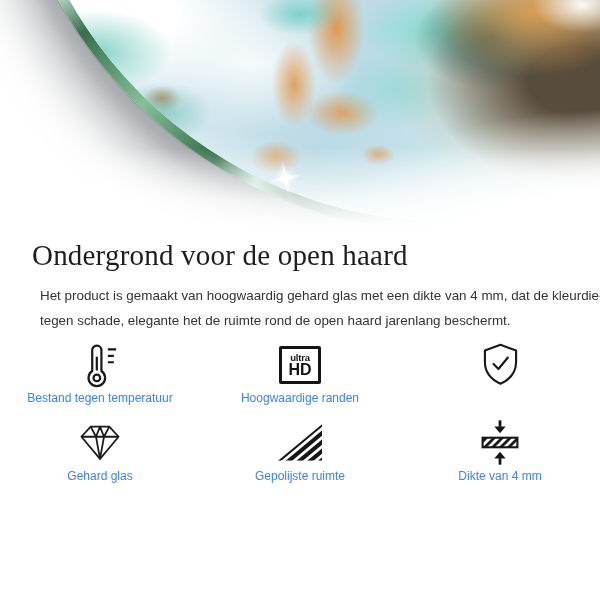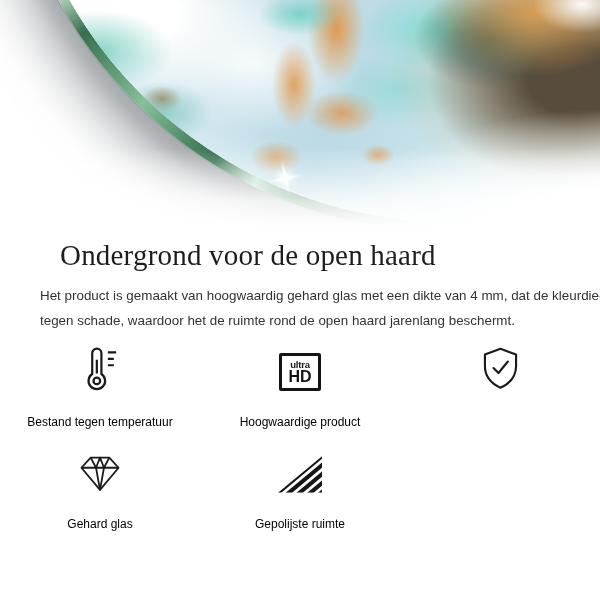--- a/index.html
+++ b/index.html
@@ -56,30 +56,30 @@
     background:radial-gradient(circle at 50% 50%, rgba(255,255,255,0.95) 0 3px, rgba(255,255,255,0.35) 7px, rgba(255,255,255,0) 13px);}
   .sparkle::before{content:"";position:absolute;left:0;right:0;top:16.5px;height:3px;
     background:linear-gradient(90deg, rgba(255,255,255,0), #fff 40%, #fff 60%, rgba(255,255,255,0));}
   .sparkle::after{content:"";position:absolute;top:0;bottom:0;left:16.5px;width:3px;
     background:linear-gradient(180deg, rgba(255,255,255,0), #fff 40%, #fff 60%, rgba(255,255,255,0));}
 
   
   .title{
     font-family:"Liberation Serif",serif;font-weight:400;color:#1d1d1d;
     font-size:29px;line-height:34.5px;letter-spacing:0.2px;
-    margin:0;padding:5px 0 0 60px;
+    margin:0;padding:5px 0 0 32px;
   }
   .description{margin:10px 40px 0 40px;color:#333333;font-size:13.4px;line-height:25px;}
   .desc-line{display:block;white-space:nowrap;}
 
   
   .features{margin-top:6px;display:grid;grid-template-columns:repeat(3,1fr);row-gap:12px;}
   .feature{display:flex;flex-direction:column;align-items:center;}
-  .icon-wrap{height:52px;display:flex;align-items:flex-end;justify-content:center;}
-  .feature-label{margin-top:24px;font-size:12px;color:#000000;}
+  .icon-wrap{height:52px;display:flex;align-items:center;justify-content:center;}
+  .feature-label{margin-top:0;font-size:12px;color:#3b82f6;}
 
   .uhd-box{width:36px;height:32px;border:3px solid #141414;border-radius:2px;
     display:flex;flex-direction:column;align-items:center;justify-content:center;color:#141414;}
   .uhd-top{font-size:9.5px;font-weight:700;line-height:10px;letter-spacing:-0.2px;}
   .uhd-bottom{font-size:16px;font-weight:700;line-height:14px;}
   svg.licon{display:block;}
 </style>
 </head>
 <body>
 
@@ -95,21 +95,21 @@
     <div class="fade-corner"></div>
     <div class="fade-bottom"></div>
   </section>
 
   <h1 class="title">
     <span>Ondergrond voor de open haard</span><br>
   </h1>
 
   <p class="description">
     <span class="desc-line">Het product is gemaakt van hoogwaardig gehard glas met een dikte van 4 mm, dat de kleurdie-</span>
-    <span class="desc-line">tegen schade, waardoor het de ruimte rond de open haard jarenlang beschermt.</span>
+    <span class="desc-line">tegen schade, elegante het de ruimte rond de open haard jarenlang beschermt.</span>
   </p>
 
   <div class="features">
 
     <div class="feature">
       <div class="icon-wrap">
         <svg class="licon" width="35" height="46" viewBox="0 0 38 50" fill="none" stroke="#1a1a1a" stroke-width="2.4">
           <path d="M10 31.5 L10 9 A5 5 0 0 1 20 9 L20 31.5 A9 9 0 1 1 10 31.5 Z"></path>
           <circle cx="15" cy="39" r="3.6"></circle>
           <path d="M15 16 L15 31"></path>
@@ -119,21 +119,21 @@
       <div class="feature-label">Bestand tegen temperatuur</div>
     </div>
 
     <div class="feature">
       <div class="icon-wrap">
         <div class="uhd-box">
           <span class="uhd-top">ultra</span>
           <span class="uhd-bottom">HD</span>
         </div>
       </div>
-      <div class="feature-label">Hoogwaardige product</div>
+      <div class="feature-label">Hoogwaardige randen</div>
     </div>
 
     <div class="feature">
       <div class="icon-wrap">
         <svg class="licon" width="41" height="45" viewBox="0 0 50 54" fill="none" stroke="#1a1a1a" stroke-width="2.6" stroke-linejoin="round">
           <path d="M25 3 L44 10 V24 C44 37 36 45.5 25 50.5 C14 45.5 6 37 6 24 V10 Z"></path>
           <path d="M16.5 26.5 L22.5 32.5 L34 18.5" stroke-linecap="round"></path>
         </svg>
       </div>
     </div>
@@ -163,15 +163,32 @@
             <line x1="-5.2" y1="54.1" x2="62.8" y2="-2.5"></line>
             <line x1="-0.4" y1="59.9" x2="67.6" y2="3.3"></line>
             <line x1="4.4" y1="65.7" x2="72.4" y2="9.1"></line>
             <line x1="9.2" y1="71.5" x2="77.2" y2="14.9"></line>
           </g>
         </svg>
       </div>
       <div class="feature-label">Gepolijste ruimte</div>
     </div>
 
+    <div class="feature">
+      <div class="icon-wrap">
+        <svg class="licon" width="42" height="47" viewBox="0 0 48 54">
+          <defs>
+            <pattern id="hatchp" width="6.5" height="6.5" patternUnits="userSpaceOnUse" patternTransform="rotate(45)">
+              <rect x="0" y="0" width="3.2" height="6.5" fill="#161616"></rect>
+            </pattern>
+          </defs>
+          <rect x="4" y="21.5" width="40" height="11" fill="url(#hatchp)" stroke="#161616" stroke-width="2.4"></rect>
+          <path d="M24 1.5 V9" stroke="#161616" stroke-width="3.2"></path>
+          <path d="M17.5 8.5 H30.5 L24 16.5 Z" fill="#161616"></path>
+          <path d="M24 52.5 V45" stroke="#161616" stroke-width="3.2"></path>
+          <path d="M17.5 45.5 H30.5 L24 37.5 Z" fill="#161616"></path>
+        </svg>
+      </div>
+      <div class="feature-label">Dikte van 4 mm</div>
+    </div>
 
   </div>
 </div>
 
 </body></html>

